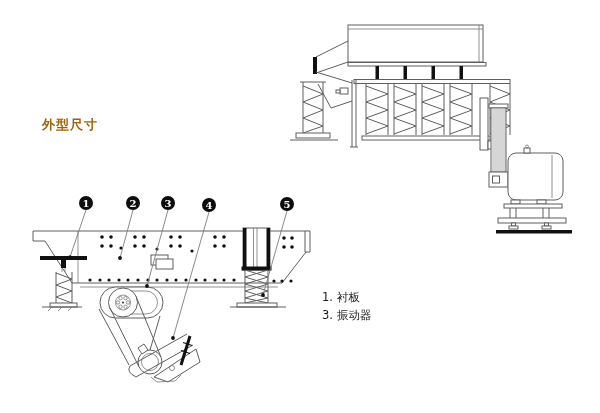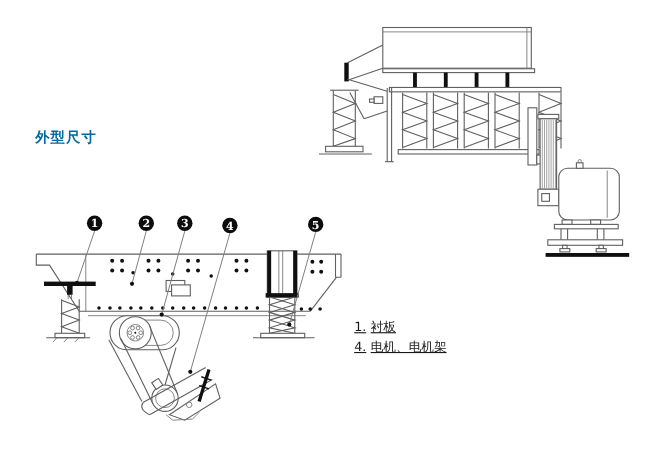--- a/index.html
+++ b/index.html
@@ -2,28 +2,28 @@
 <html><head>
 <meta charset="utf-8">
 <style>
   html,body { margin:0; padding:0; background:#fff; }
   .canvas {
     position:relative; width:600px; height:413px; background:#ffffff;
     font-family:"DejaVu Sans","Liberation Sans",sans-serif; overflow:hidden;
   }
   .canvas svg { position:absolute; left:0; top:0; }
   .title {
-    position:absolute; left:32px; top:116px; font-size:13px; font-weight:bold;
-    color:#0369a1; letter-spacing:1px;
+    position:absolute; left:42px; top:116px; font-size:13px; font-weight:bold;
+    color:#a16207; letter-spacing:1px;
   }
   .legend {
     position:absolute; left:322px; top:289px; color:#1a1a1a;
     font-size:11.5px; line-height:17.5px;
   }
-  .legend .row { white-space:nowrap;text-decoration:underline; }
+  .legend .row { white-space:nowrap; }
   .legend .num { margin-right:4px; }
   
   .ln   { stroke:#5f5f5f; stroke-width:1; fill:none; }
   .lnt  { stroke:#767676; stroke-width:0.8; fill:none; }
   .wf   { fill:#ffffff; stroke:#5f5f5f; stroke-width:1; }
   .blk  { fill:#101010; stroke:none; }
   .dot  { fill:#101010; }
   .lead { stroke:#7d7d7d; stroke-width:0.9; fill:none; }
   .callout-circle { fill:#0d0d0d; }
   .callout-num {
@@ -333,17 +333,17 @@
   </g>
 </svg>
 
 <div class="title">外型尺寸</div>
 
 <div class="legend">
   <div class="row">
     <span class="num">1.</span><span>衬板</span>
   </div>
   <div class="row">
-    <span class="num">4.</span><span>电机、电机架</span>
+    <span class="num">3.</span><span>振动器</span>
   </div>
 </div>
 
 </div>
 
 </body></html>

